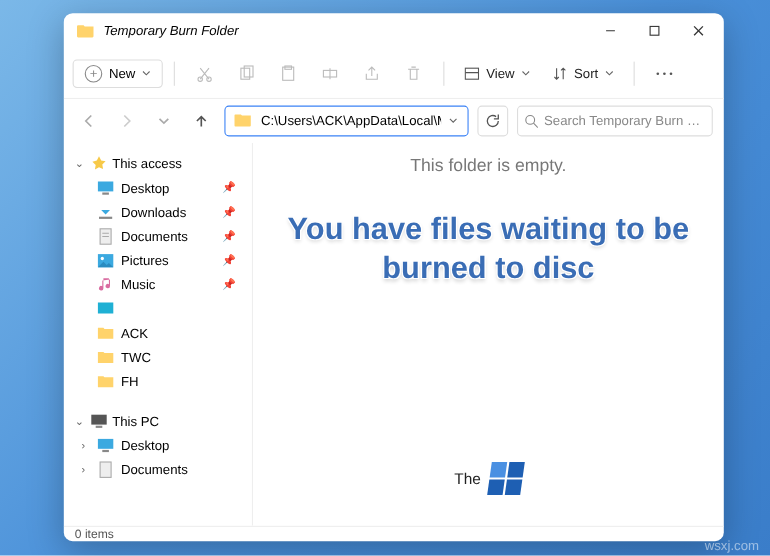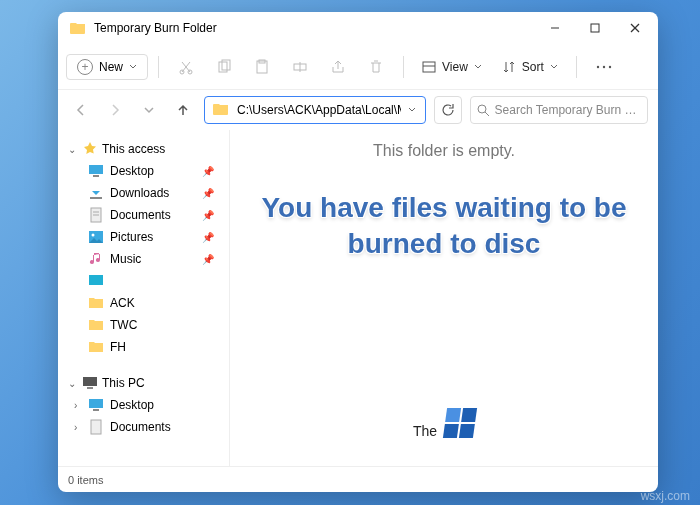--- a/index.html
+++ b/index.html
@@ -1,20 +1,20 @@
 <!DOCTYPE html>
 <html><head>
 <meta charset="utf-8">
 <style>
 * { margin: 0; padding: 0; box-sizing: border-box; font-family: "Segoe UI", sans-serif; }
 body { width: 700px; height: 505px; background: linear-gradient(135deg, #7bb8e8 0%, #4a90d9 50%, #3a7dc9 100%); position: relative; overflow: hidden; }
 .window { position: absolute; top: 12px; left: 58px; width: 600px; height: 480px; background: #fff; border-radius: 8px; box-shadow: 0 8px 32px rgba(0,0,0,0.25); display: flex; flex-direction: column; overflow: hidden; }
 .titlebar { height: 32px; display: flex; align-items: center; padding: 0 4px 0 12px; }
 .titlebar-icon { width: 16px; height: 16px; margin-right: 8px; }
-.titlebar-title { font-size: 12px; flex: 1; }
+.titlebar-title { font-size: 12px; flex: 1; font-style: italic; }
 .titlebar-controls { display: flex; gap: 2px; }
 .titlebar-btn { width: 38px; height: 28px; display: flex; align-items: center; justify-content: center; border-radius: 4px; }
 .toolbar { height: 46px; display: flex; align-items: center; padding: 0 8px; gap: 4px; border-bottom: 1px solid #eee; }
 .new-btn { display: flex; align-items: center; gap: 6px; padding: 4px 10px; border: 1px solid #ddd; border-radius: 4px; font-size: 12px; }
 .new-btn .plus { width: 16px; height: 16px; border: 1.5px solid #888; border-radius: 50%; display: flex; align-items: center; justify-content: center; font-size: 12px; color: #888; }
 .tb-sep { width: 1px; height: 22px; background: #ddd; margin: 0 6px; }
 .tb-icon { width: 34px; height: 34px; display: flex; align-items: center; justify-content: center; color: #bbb; }
 .tb-pill { display: flex; align-items: center; gap: 6px; padding: 4px 8px; font-size: 12px; color: #222; }
 .addressbar { height: 40px; display: flex; align-items: center; padding: 0 10px; gap: 8px; }
 .nav-btn { width: 26px; height: 26px; display: flex; align-items: center; justify-content: center; color: #999; }
@@ -27,23 +27,23 @@
 .body-row { flex: 1; display: flex; overflow: hidden; }
 .sidebar { width: 172px; border-right: 1px solid #eee; overflow-y: auto; padding: 6px 0; }
 .sb-group { padding: 2px 6px; }
 .sb-header { display: flex; align-items: center; gap: 4px; padding: 3px 4px; font-size: 12px; }
 .sb-item { display: flex; align-items: center; gap: 6px; padding: 3px 4px 3px 24px; font-size: 12px; position: relative; }
 .sb-pin { position: absolute; right: 8px; color: #bbb; font-size: 10px; }
 .chev { font-size: 10px; color: #666; width: 10px; }
 .sb-icon { width: 16px; height: 16px; flex-shrink: 0; }
 .content { flex: 1; position: relative; }
 .empty-msg { text-align: center; font-size: 16px; color: #777; padding-top: 12px; }
-.statusbar { height: 26px; border-top: 1px solid #eee; display: flex; align-items: center; padding: 0 10px; font-size: 11px; color: #555; }
+.statusbar { height: 14px; border-top: 1px solid #eee; display: flex; align-items: center; padding: 0 10px; font-size: 11px; color: #555; }
 .overlay-text { position: absolute; top: 60px; left: 0; right: 0; text-align: center; font-size: 28px; font-weight: 700; color: #3a6db5; text-shadow: -1px -1px 0 #fff, 1px -1px 0 #fff, -1px 1px 0 #fff, 1px 1px 0 #fff, 0 2px 4px rgba(0,0,0,0.2); line-height: 1.3; padding: 0 20px; }
-.brand { position: absolute; bottom: 28px; left: 0; right: 0; display: flex; align-items: flex-end; justify-content: center; gap: 8px; font-size: 20px; color: #222; }
+.brand { position: absolute; bottom: 28px; left: 0; right: 0; display: flex; align-items: center; justify-content: center; gap: 8px; font-size: 20px; color: #222; }
 .brand-logo { display: grid; grid-template-columns: 14px 14px; grid-template-rows: 14px 14px; gap: 2px; transform: skewX(-8deg); }
 .brand-logo div { background: #1e5fb3; }
 .brand-logo div:nth-child(1) { background: #4a90e2; }
 .brand-text { line-height: 1; }
 .watermark { position: absolute; bottom: 2px; right: 10px; font-size: 12px; color: rgba(255,255,255,0.5); }
 
 svg { display: block; }
 .folder-svg { fill: #ffd36b; }
 </style>
 </head>

